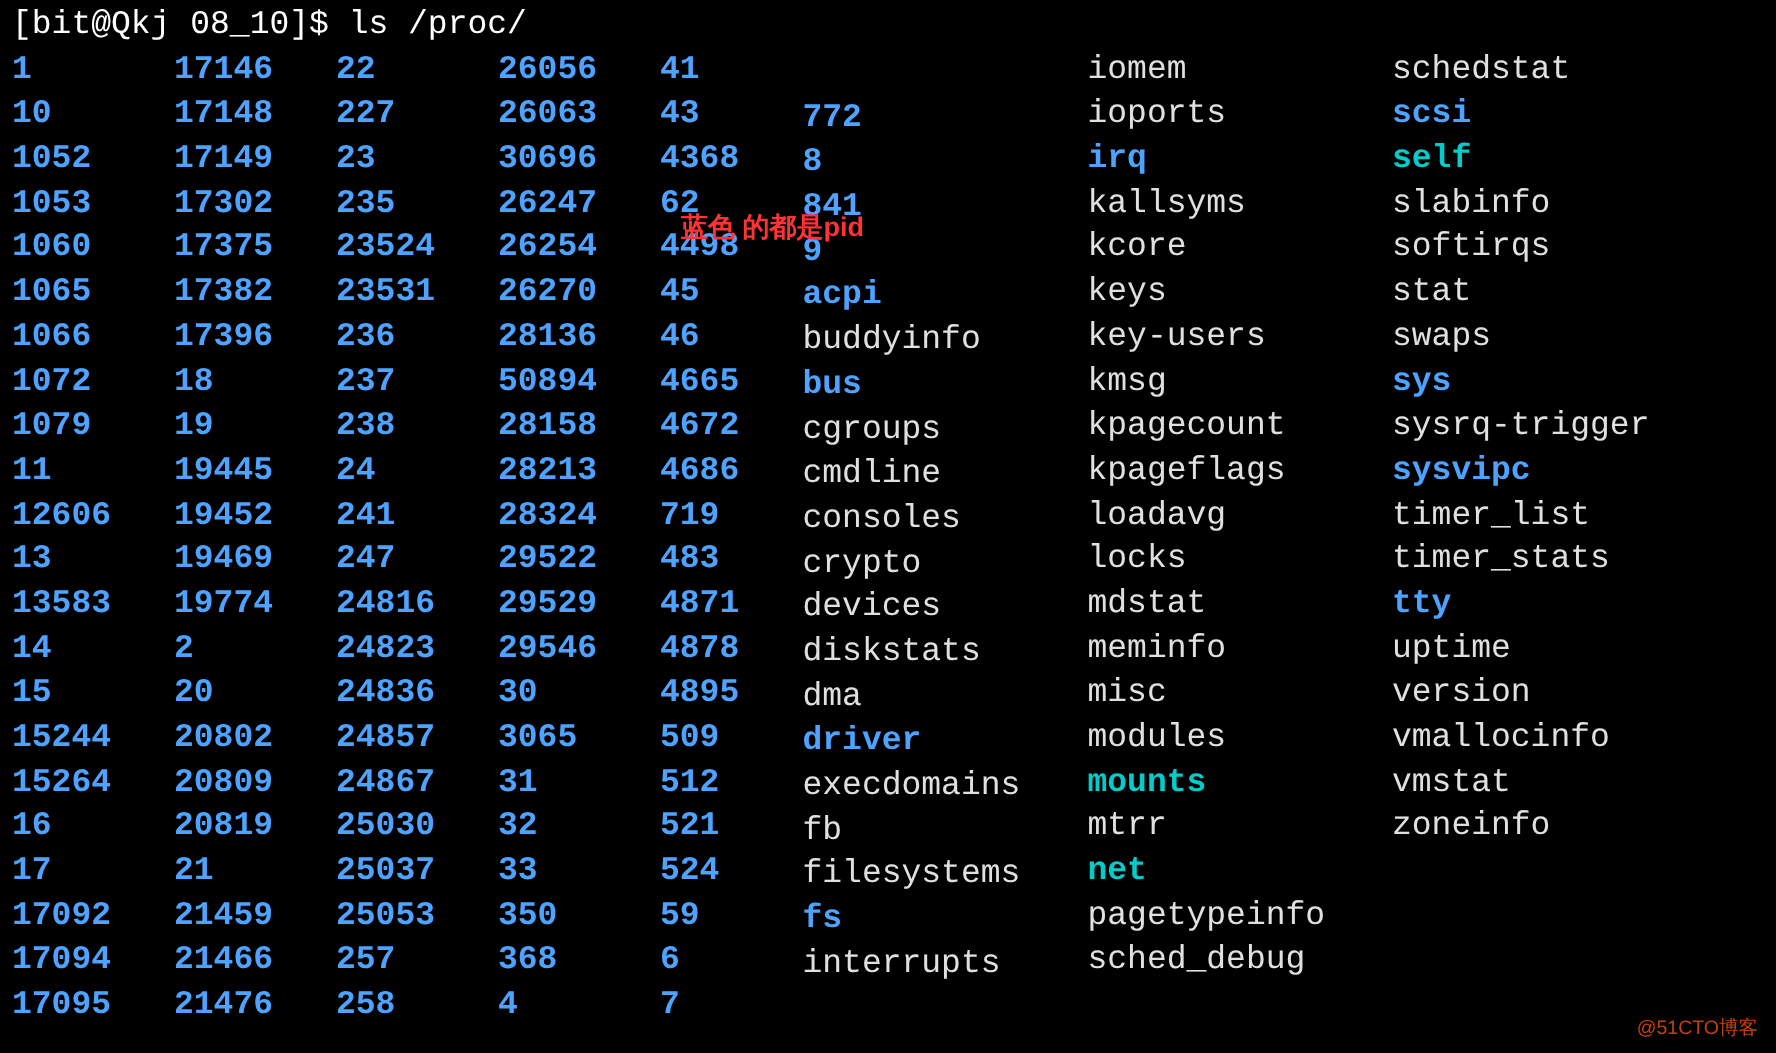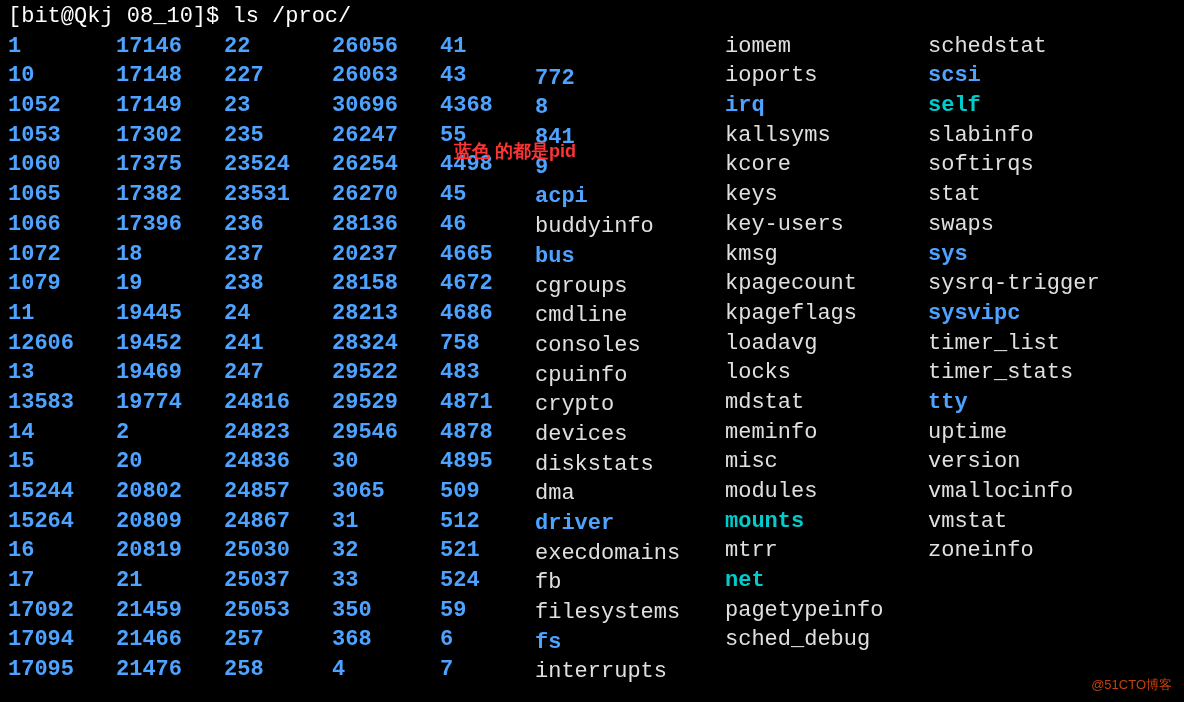--- a/index.html
+++ b/index.html
@@ -147,48 +147,48 @@
       <span class="entry blue">258</span>
     </div>
   <div class="col col-3">
       <span class="entry blue">26056</span>
       <span class="entry blue">26063</span>
       <span class="entry blue">30696</span>
       <span class="entry blue">26247</span>
       <span class="entry blue">26254</span>
       <span class="entry blue">26270</span>
       <span class="entry blue">28136</span>
-      <span class="entry blue">20237</span>
+      <span class="entry blue">50894</span>
       <span class="entry blue">28158</span>
       <span class="entry blue">28213</span>
       <span class="entry blue">28324</span>
       <span class="entry blue">29522</span>
       <span class="entry blue">29529</span>
       <span class="entry blue">29546</span>
       <span class="entry blue">30</span>
       <span class="entry blue">3065</span>
       <span class="entry blue">31</span>
       <span class="entry blue">32</span>
       <span class="entry blue">33</span>
       <span class="entry blue">350</span>
       <span class="entry blue">368</span>
       <span class="entry blue">4</span>
     </div>
   <div class="col col-4">
       <span class="entry blue">41</span>
       <span class="entry blue">43</span>
       <span class="entry blue">4368</span>
-      <span class="entry blue">55</span>
+      <span class="entry blue">62</span>
       <span class="entry blue">4498</span>
       <span class="entry blue">45</span>
       <span class="entry blue">46</span>
       <span class="entry blue">4665</span>
       <span class="entry blue">4672</span>
       <span class="entry blue">4686</span>
-      <span class="entry blue">758</span>
+      <span class="entry blue">719</span>
       <span class="entry blue">483</span>
       <span class="entry blue">4871</span>
       <span class="entry blue">4878</span>
       <span class="entry blue">4895</span>
       <span class="entry blue">509</span>
       <span class="entry blue">512</span>
       <span class="entry blue">521</span>
       <span class="entry blue">524</span>
       <span class="entry blue">59</span>
       <span class="entry blue">6</span>
@@ -198,21 +198,20 @@
       <span class="entry blue">772</span>
       <span class="entry blue">8</span>
       <span class="entry blue">841</span>
       <span class="entry blue">9</span>
       <span class="entry blue">acpi</span>
       <span class="entry white">buddyinfo</span>
       <span class="entry blue">bus</span>
       <span class="entry white">cgroups</span>
       <span class="entry white">cmdline</span>
       <span class="entry white">consoles</span>
-      <span class="entry white">cpuinfo</span>
       <span class="entry white">crypto</span>
       <span class="entry white">devices</span>
       <span class="entry white">diskstats</span>
       <span class="entry white">dma</span>
       <span class="entry blue">driver</span>
       <span class="entry white">execdomains</span>
       <span class="entry white">fb</span>
       <span class="entry white">filesystems</span>
       <span class="entry blue">fs</span>
       <span class="entry white">interrupts</span>

